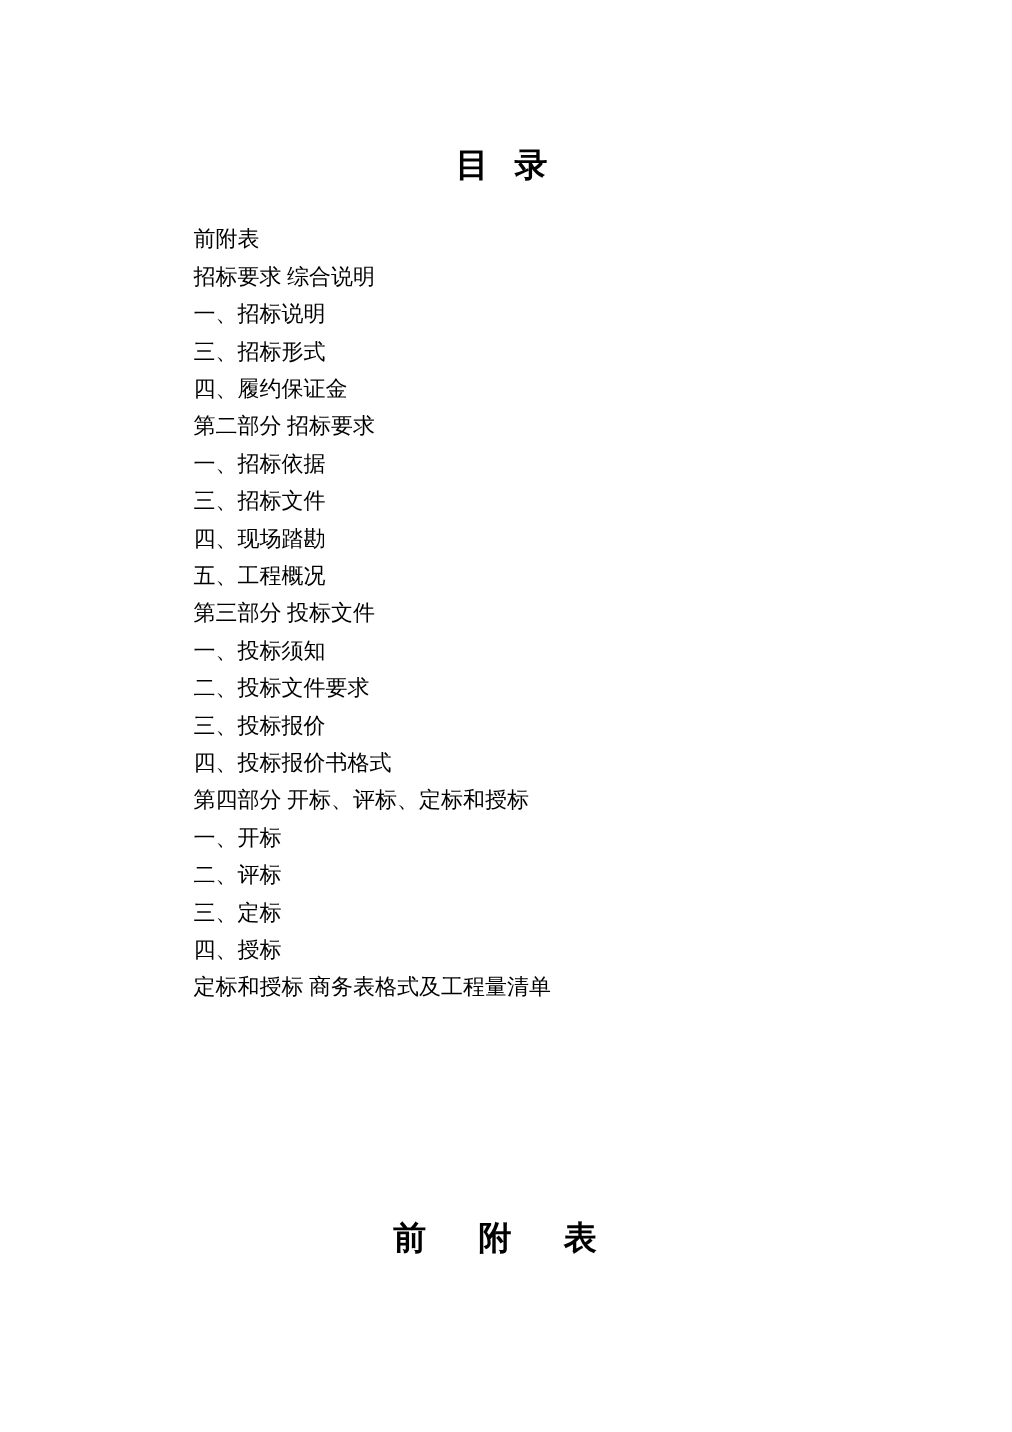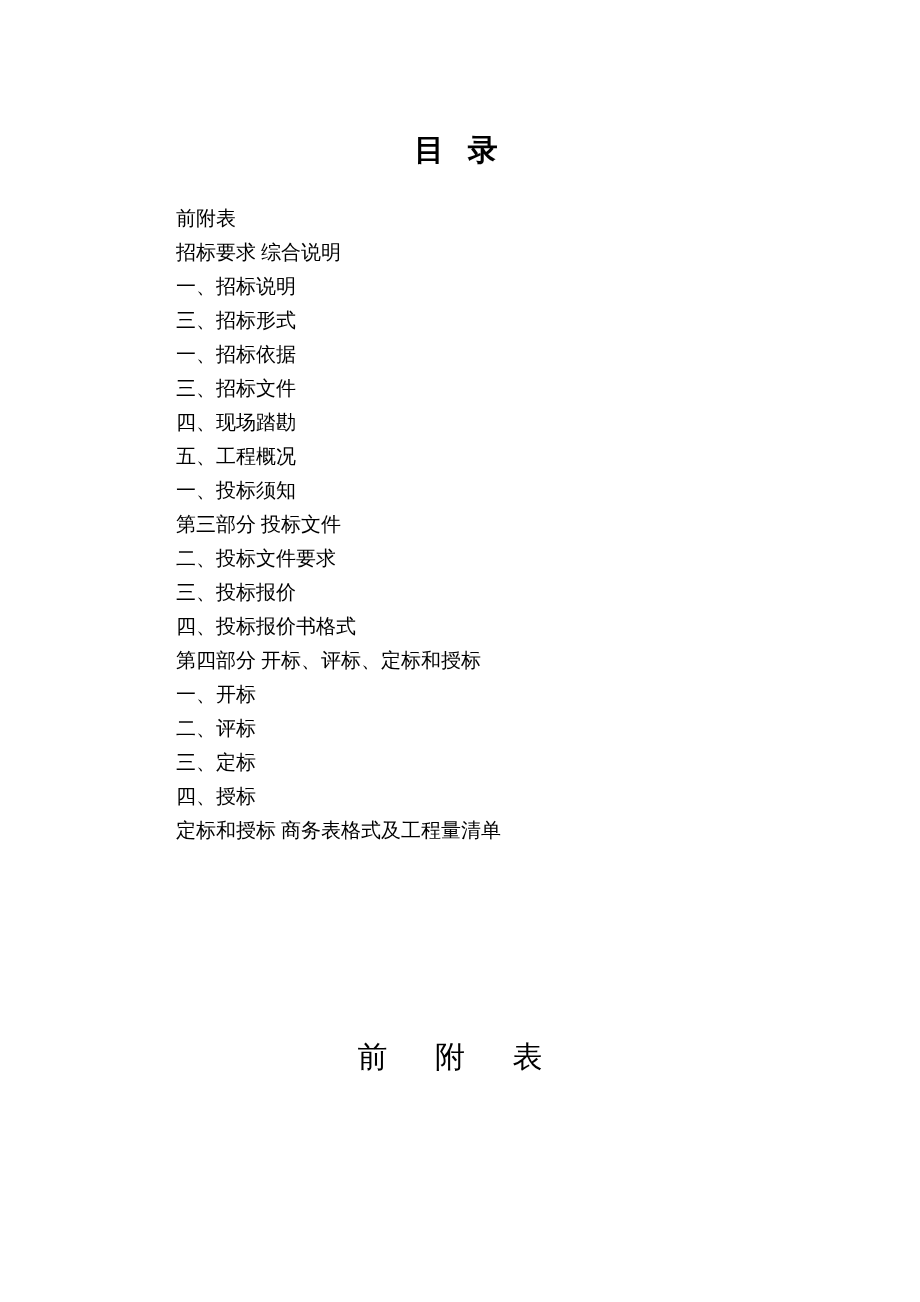--- a/index.html
+++ b/index.html
@@ -28,42 +28,44 @@
     .toc-list {
       list-style: none;
     }
     .toc-item {
       font-size: 20px;
       line-height: 34px;
       padding: 0;
     }
     .subtitle {
       font-size: 30px;
-      font-weight: normal;
+      font-weight: bold;
       text-align: center;
       letter-spacing: 20px;
       margin-top: 190px;
     }
   </style>
 </head>
 <body>
 
 <div class="page">
   <h1 class="title">目 录</h1>
   <ul class="toc-list">
     <li class="toc-item">前附表</li>
     <li class="toc-item">招标要求  综合说明</li>
     <li class="toc-item">一、招标说明</li>
     <li class="toc-item">三、招标形式</li>
+    <li class="toc-item">四、履约保证金</li>
+    <li class="toc-item">第二部分  招标要求</li>
     <li class="toc-item">一、招标依据</li>
     <li class="toc-item">三、招标文件</li>
     <li class="toc-item">四、现场踏勘</li>
     <li class="toc-item">五、工程概况</li>
+    <li class="toc-item">第三部分  投标文件</li>
     <li class="toc-item">一、投标须知</li>
-    <li class="toc-item">第三部分  投标文件</li>
     <li class="toc-item">二、投标文件要求</li>
     <li class="toc-item">三、投标报价</li>
     <li class="toc-item">四、投标报价书格式</li>
     <li class="toc-item">第四部分  开标、评标、定标和授标</li>
     <li class="toc-item">一、开标</li>
     <li class="toc-item">二、评标</li>
     <li class="toc-item">三、定标</li>
     <li class="toc-item">四、授标</li>
     <li class="toc-item">定标和授标  商务表格式及工程量清单</li>
   </ul>

